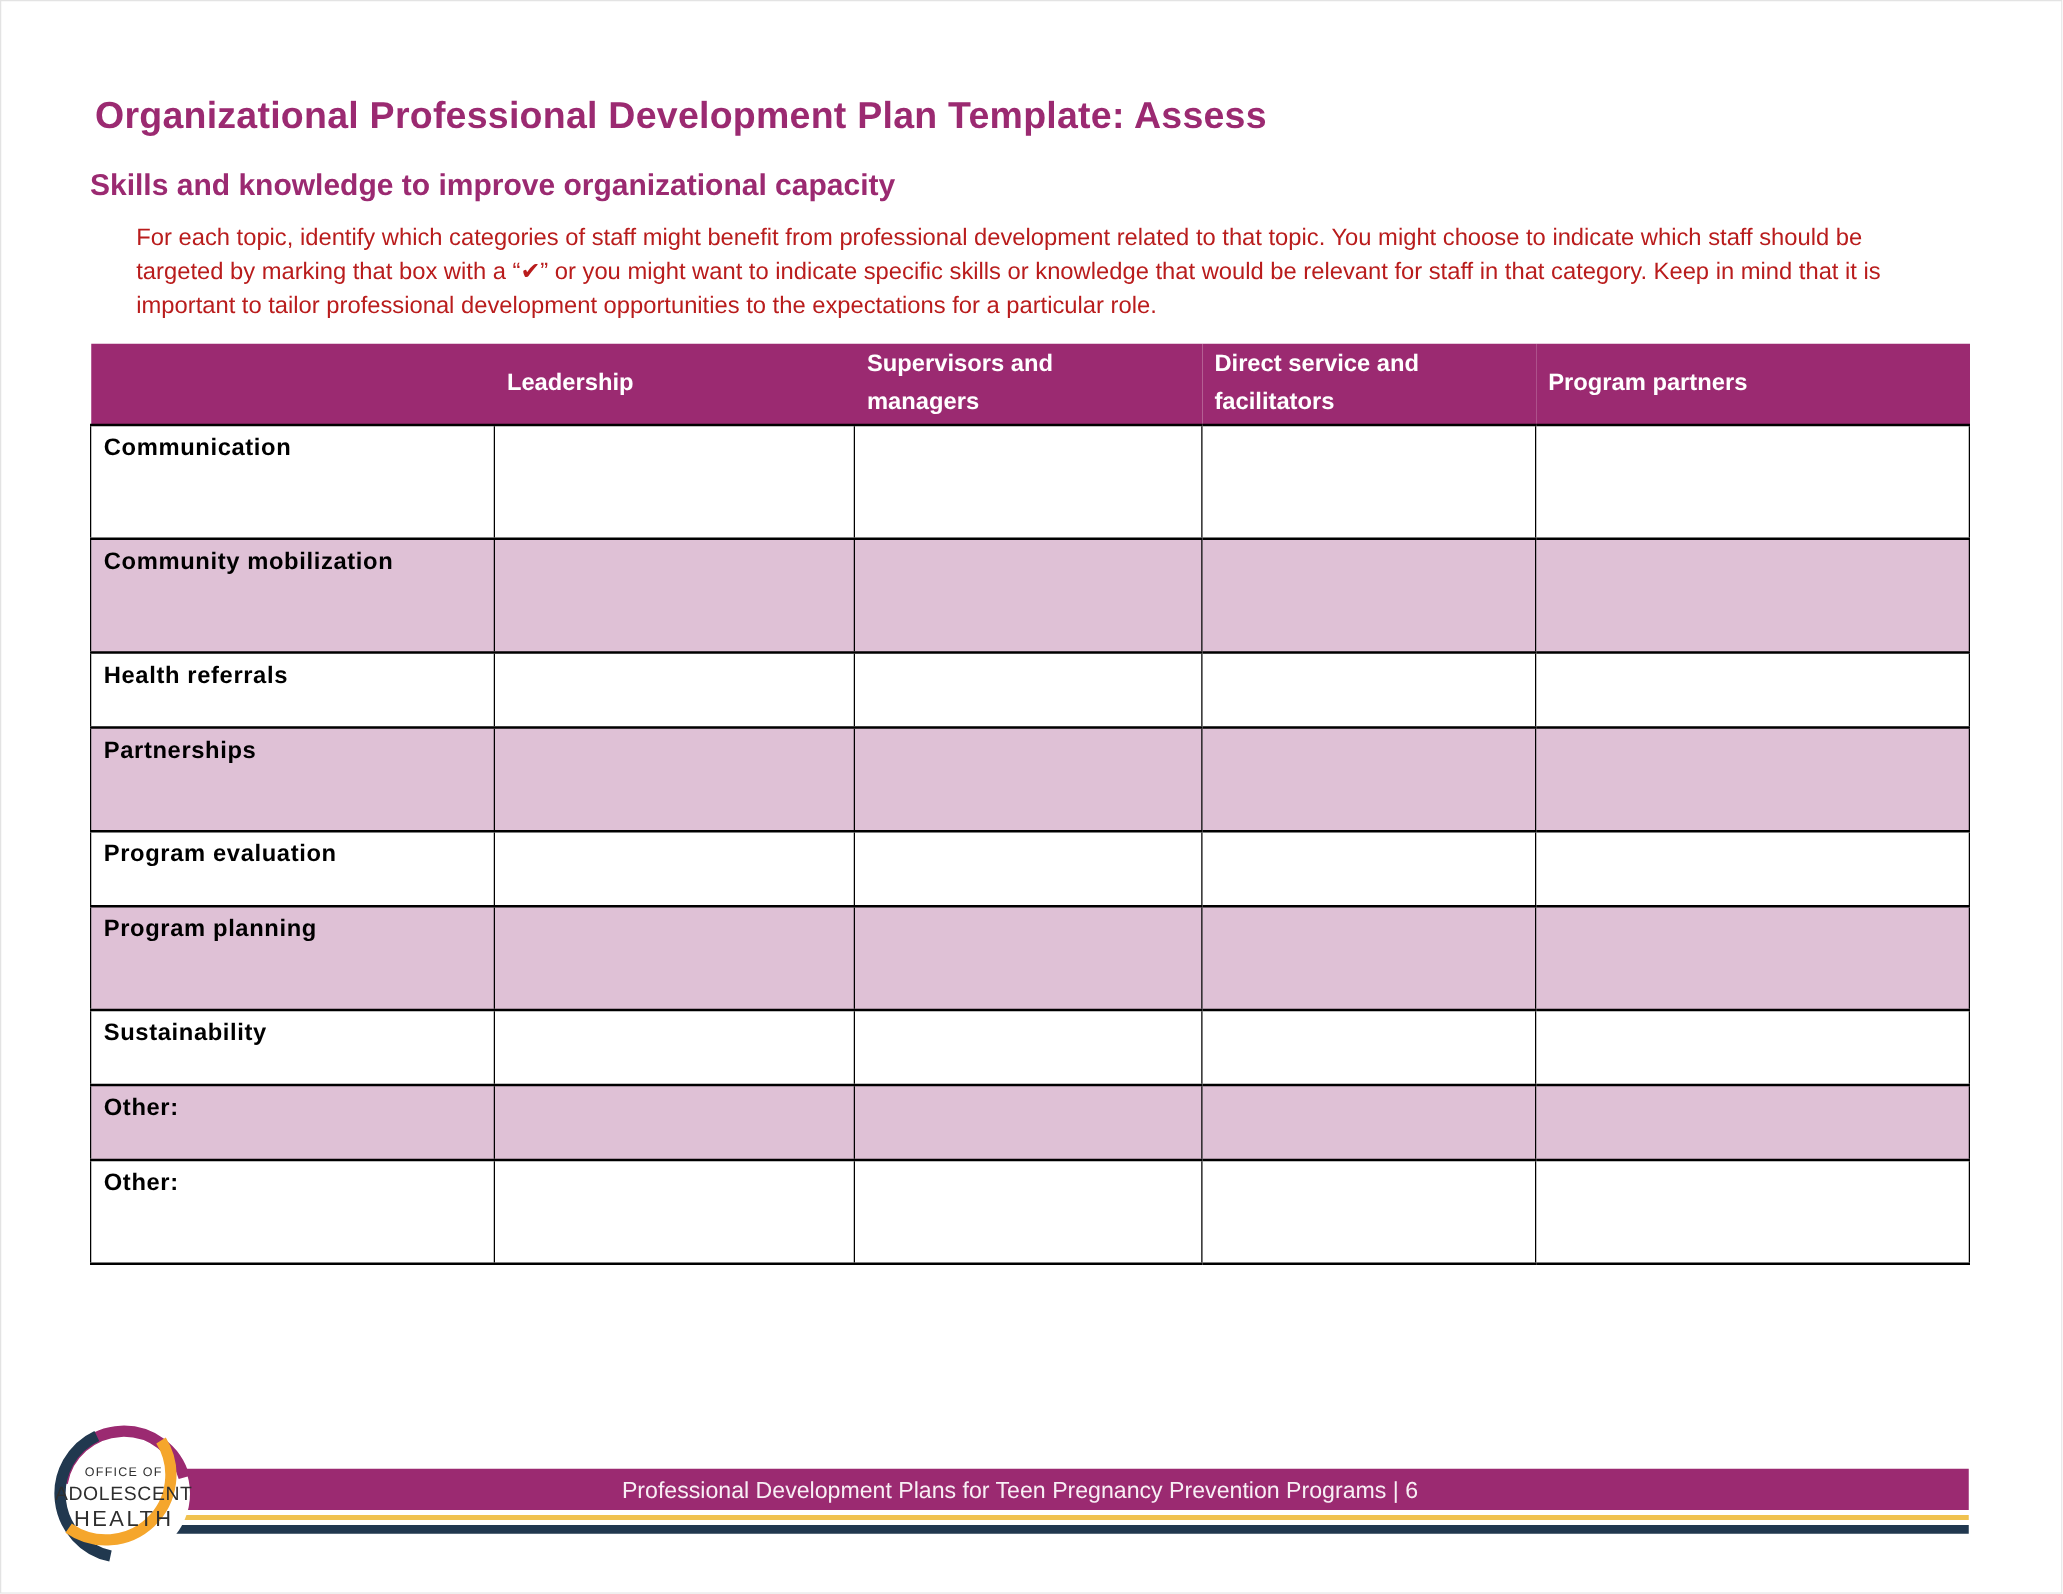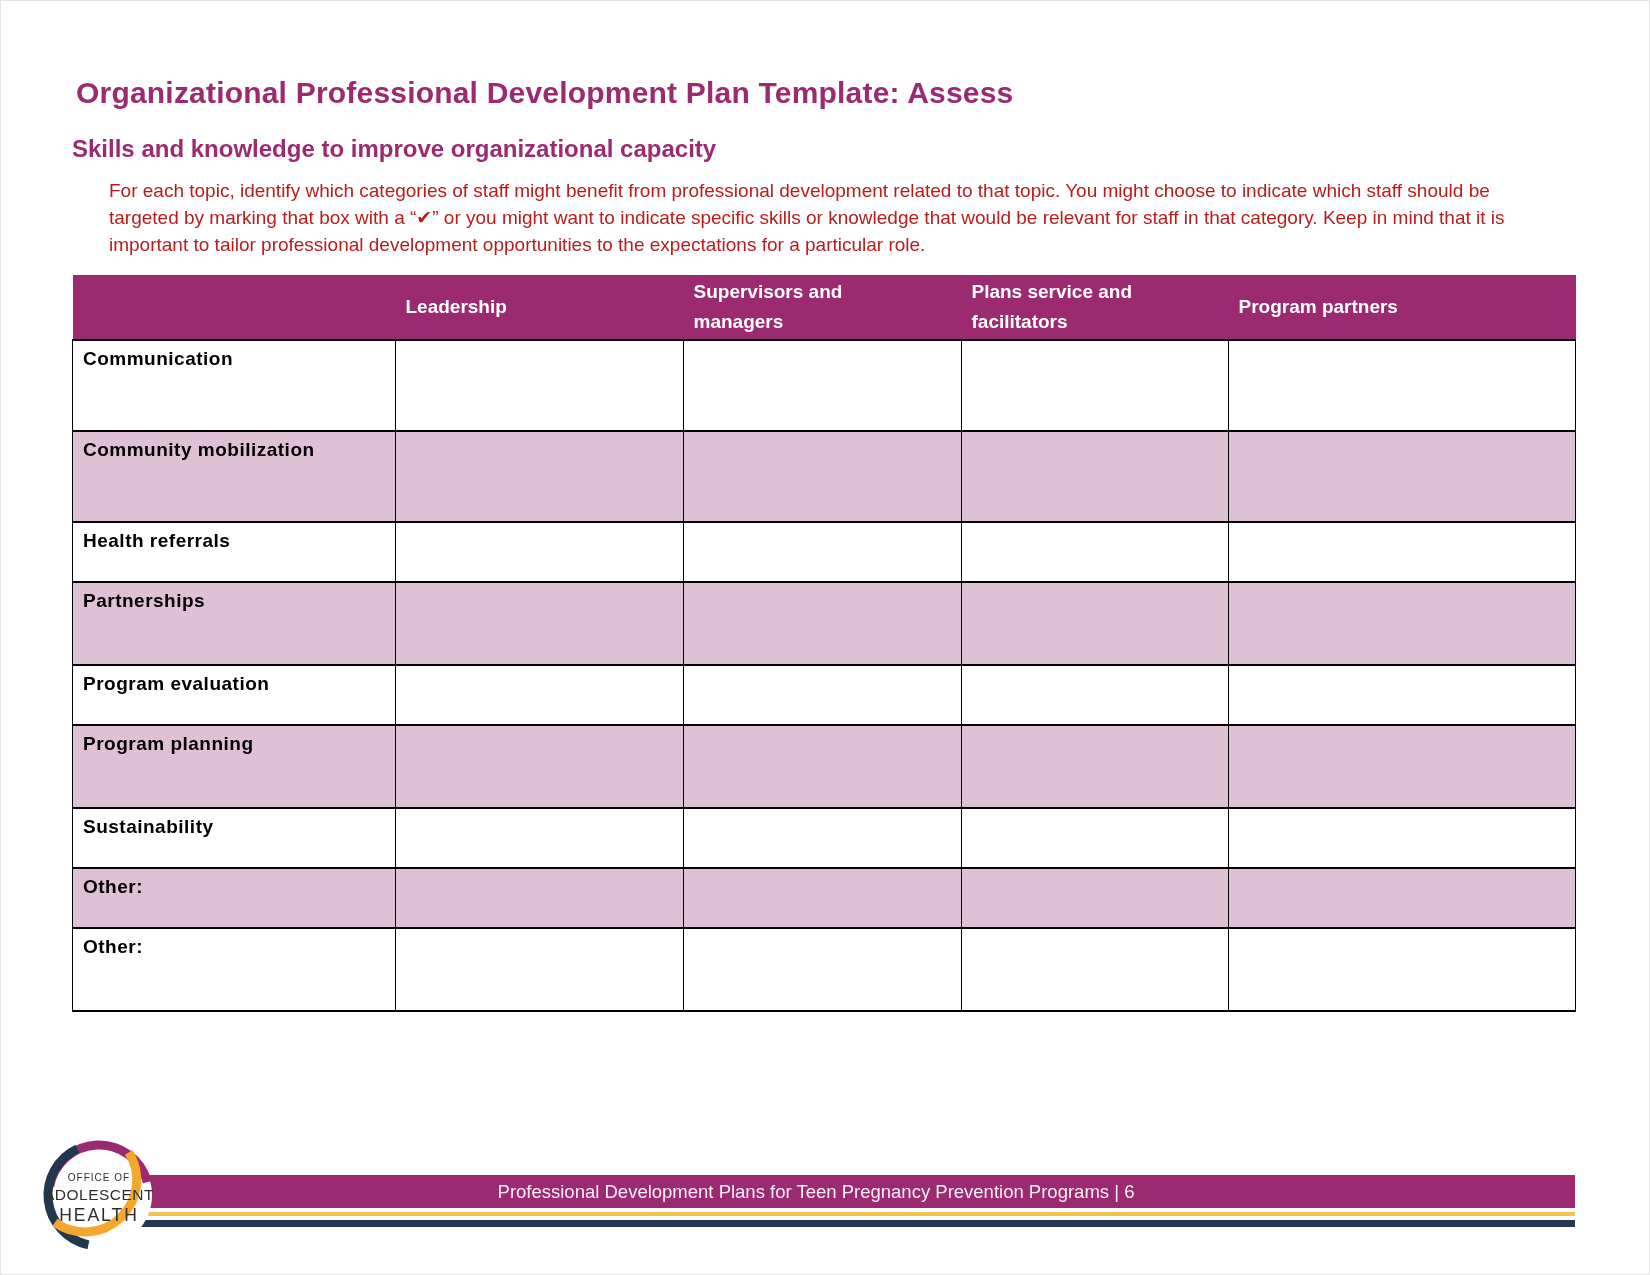--- a/index.html
+++ b/index.html
@@ -136,21 +136,21 @@
       <col style="width:288px">
       <col style="width:278px">
       <col style="width:267px">
       <col style="width:347px">
     </colgroup>
     <thead>
       <tr>
           <th></th>
           <th>Leadership</th>
           <th>Supervisors and managers</th>
-          <th>Plans service and facilitators</th>
+          <th>Direct service and facilitators</th>
           <th>Program partners</th>
         </tr>
     </thead>
     <tbody>
         <tr>
           <th class="topic" scope="row">Communication</th>
           <td></td>
           <td></td>
           <td></td>
           <td></td>

